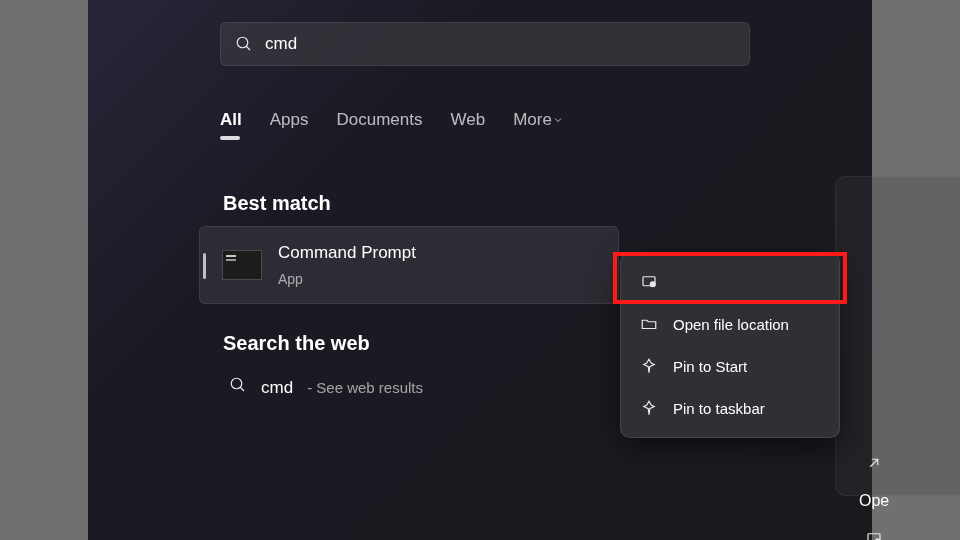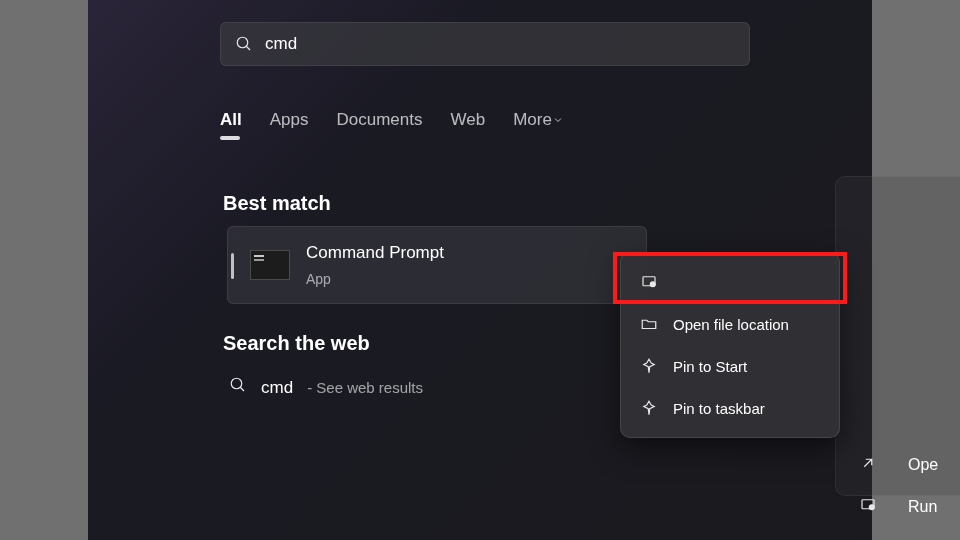--- a/index.html
+++ b/index.html
@@ -74,21 +74,21 @@
       position: absolute;
       left: 28px;
       font-size: 20px;
       font-weight: 600;
       color: #fff;
     }
     #best-match-title { top: 192px; }
     #search-web-title { top: 332px; }
     .result-row {
       position: absolute;
-      left: 32px;
+      left: 4px;
       top: 226px;
       width: 420px;
       height: 78px;
       background: rgba(80,80,86,0.35);
       border: 1px solid rgba(255,255,255,0.08);
       border-radius: 6px;
       display: flex;
       align-items: center;
       padding: 0 14px;
       gap: 16px;
@@ -173,21 +173,21 @@
     .side-actions {
       position: absolute;
       left: 664px;
       top: 454px;
       display: flex;
       flex-direction: column;
       gap: 20px;
       font-size: 16px;
       color: #fff;
     }
-    .side-actions .row { display: flex; align-items: center; gap: 31px; }
+    .side-actions .row { display: flex; align-items: center; gap: 16px; flex-direction: column; }
     svg { stroke: #e8e8e8; fill: none; stroke-width: 1.6; }
   </style>
 </head>
 <body>
 
 <div class="backdrop"></div>
 
 <div class="start-panel">
 
   <div class="search-bar">

